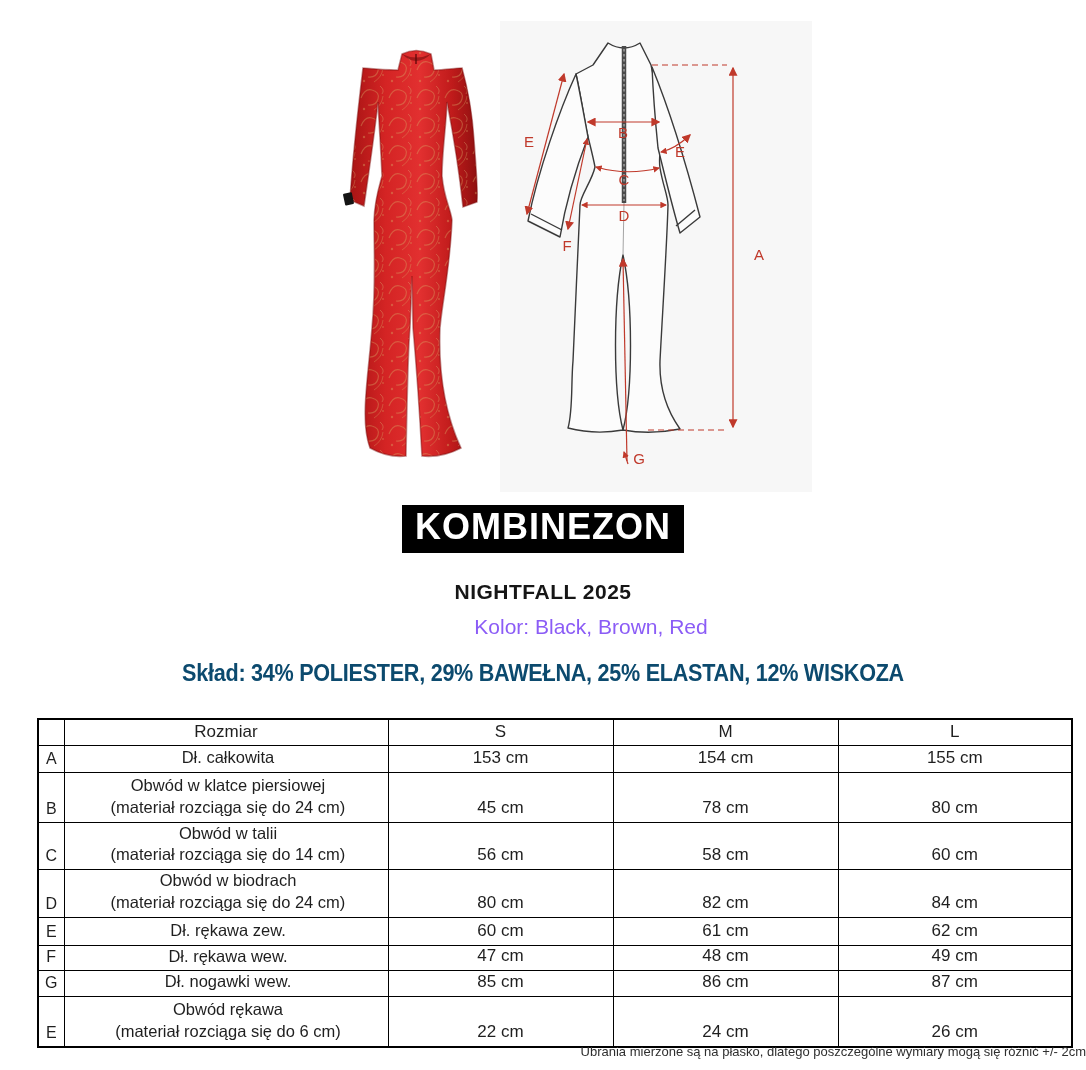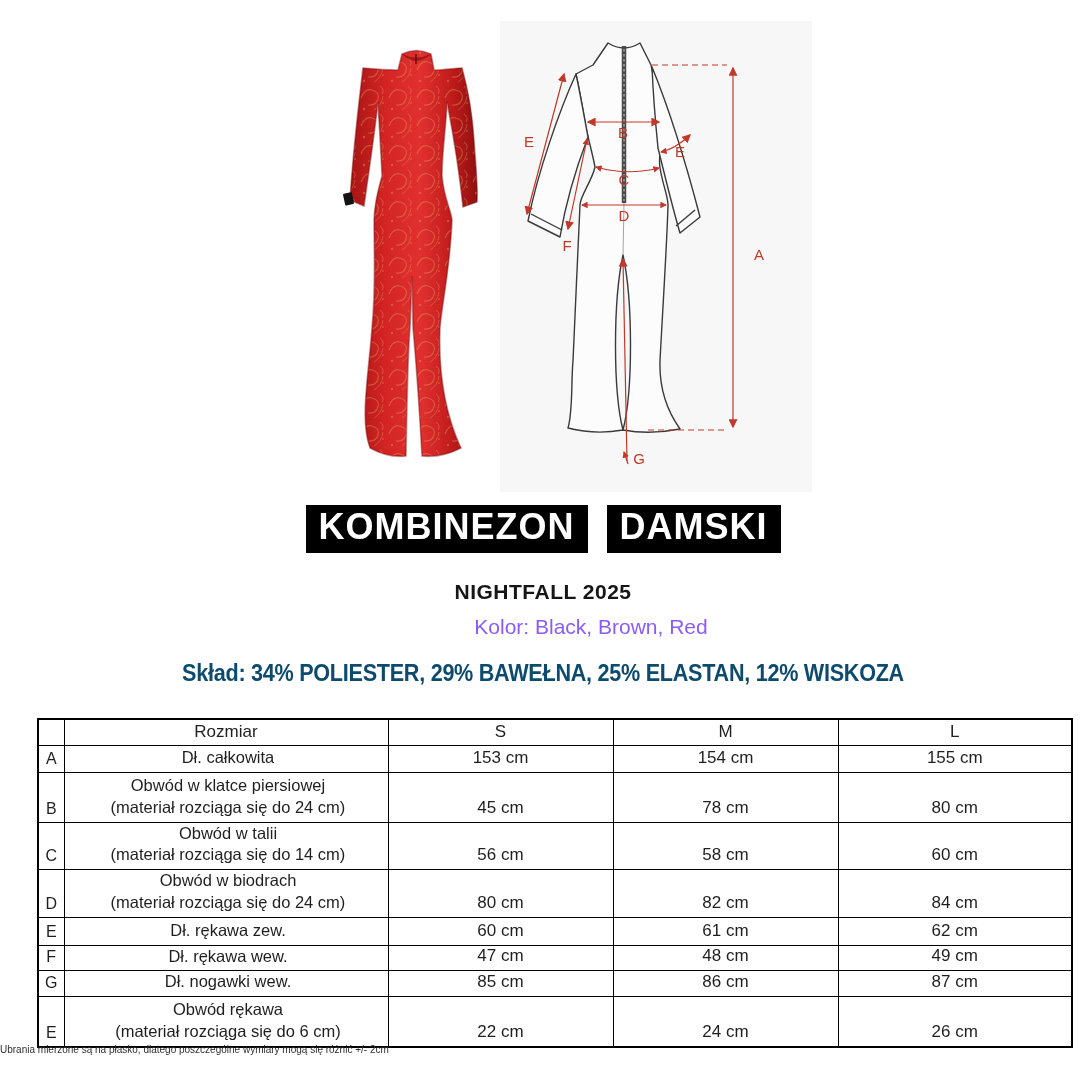--- a/index.html
+++ b/index.html
@@ -19,21 +19,21 @@
   .sklad-inner{display:inline-block;transform:scaleX(.9);transform-origin:center;letter-spacing:-.3px;}
 
   .tbl-wrap{position:absolute;left:37px;top:718px;width:964px;}
   table.size{border-collapse:collapse;table-layout:fixed;width:1034px;border:2px solid #000;}
   table.size th,table.size td{border:1.6px solid #000;font-weight:400;overflow:hidden;}
   th.hc{font-size:17px;text-align:center;vertical-align:middle;padding:0;}
   td.cl{font-size:16px;text-align:center;vertical-align:bottom;padding:0 0 4px 0;}
   td.cn{font-size:16.5px;text-align:center;vertical-align:bottom;padding:0 4px 3px 8px;line-height:1.32;}
   td.cv{font-size:17px;text-align:center;vertical-align:bottom;padding:0 0 4px 0;}
 
-  .footer-note{position:absolute;top:1044px;left:0;width:100%;text-align:left;font-size:10px;color:#2f2f2f;}
+  .footer-note{position:absolute;top:1044px;left:0;width:100%;text-align:right;font-size:13px;color:#2f2f2f;}
 </style>
 </head>
 <body>
 
 <div class="photo-wrap">
   <svg width="165" height="442" viewBox="0 0 165 442">
     <defs>
       <linearGradient id="redGrad" x1="0" y1="0" x2="1" y2="0">
         <stop offset="0" stop-color="#a81414"></stop>
         <stop offset="0.28" stop-color="#d42424"></stop>
@@ -125,21 +125,20 @@
       <text x="29" y="126">E</text>
       <text x="180" y="136">E</text>
       <text x="67" y="230">F</text>
       <text x="139" y="443">G</text>
     </g>
   </svg>
 </div>
 
 <div class="title-row">
   <span class="title-block">KOMBINEZON</span>
-  <span class="title-block">DAMSKI</span>
 </div>
 
 <div class="line-center collection">NIGHTFALL 2025</div>
 <div class="line-center color-line">Kolor: Black, Brown, Red</div>
 <div class="line-center sklad-line">
   <span class="sklad-inner">Skład: 34% POLIESTER, 29% BAWEŁNA, 25% ELASTAN, 12% WISKOZA</span>
 </div>
 
 <div class="tbl-wrap">
   <table class="size">

